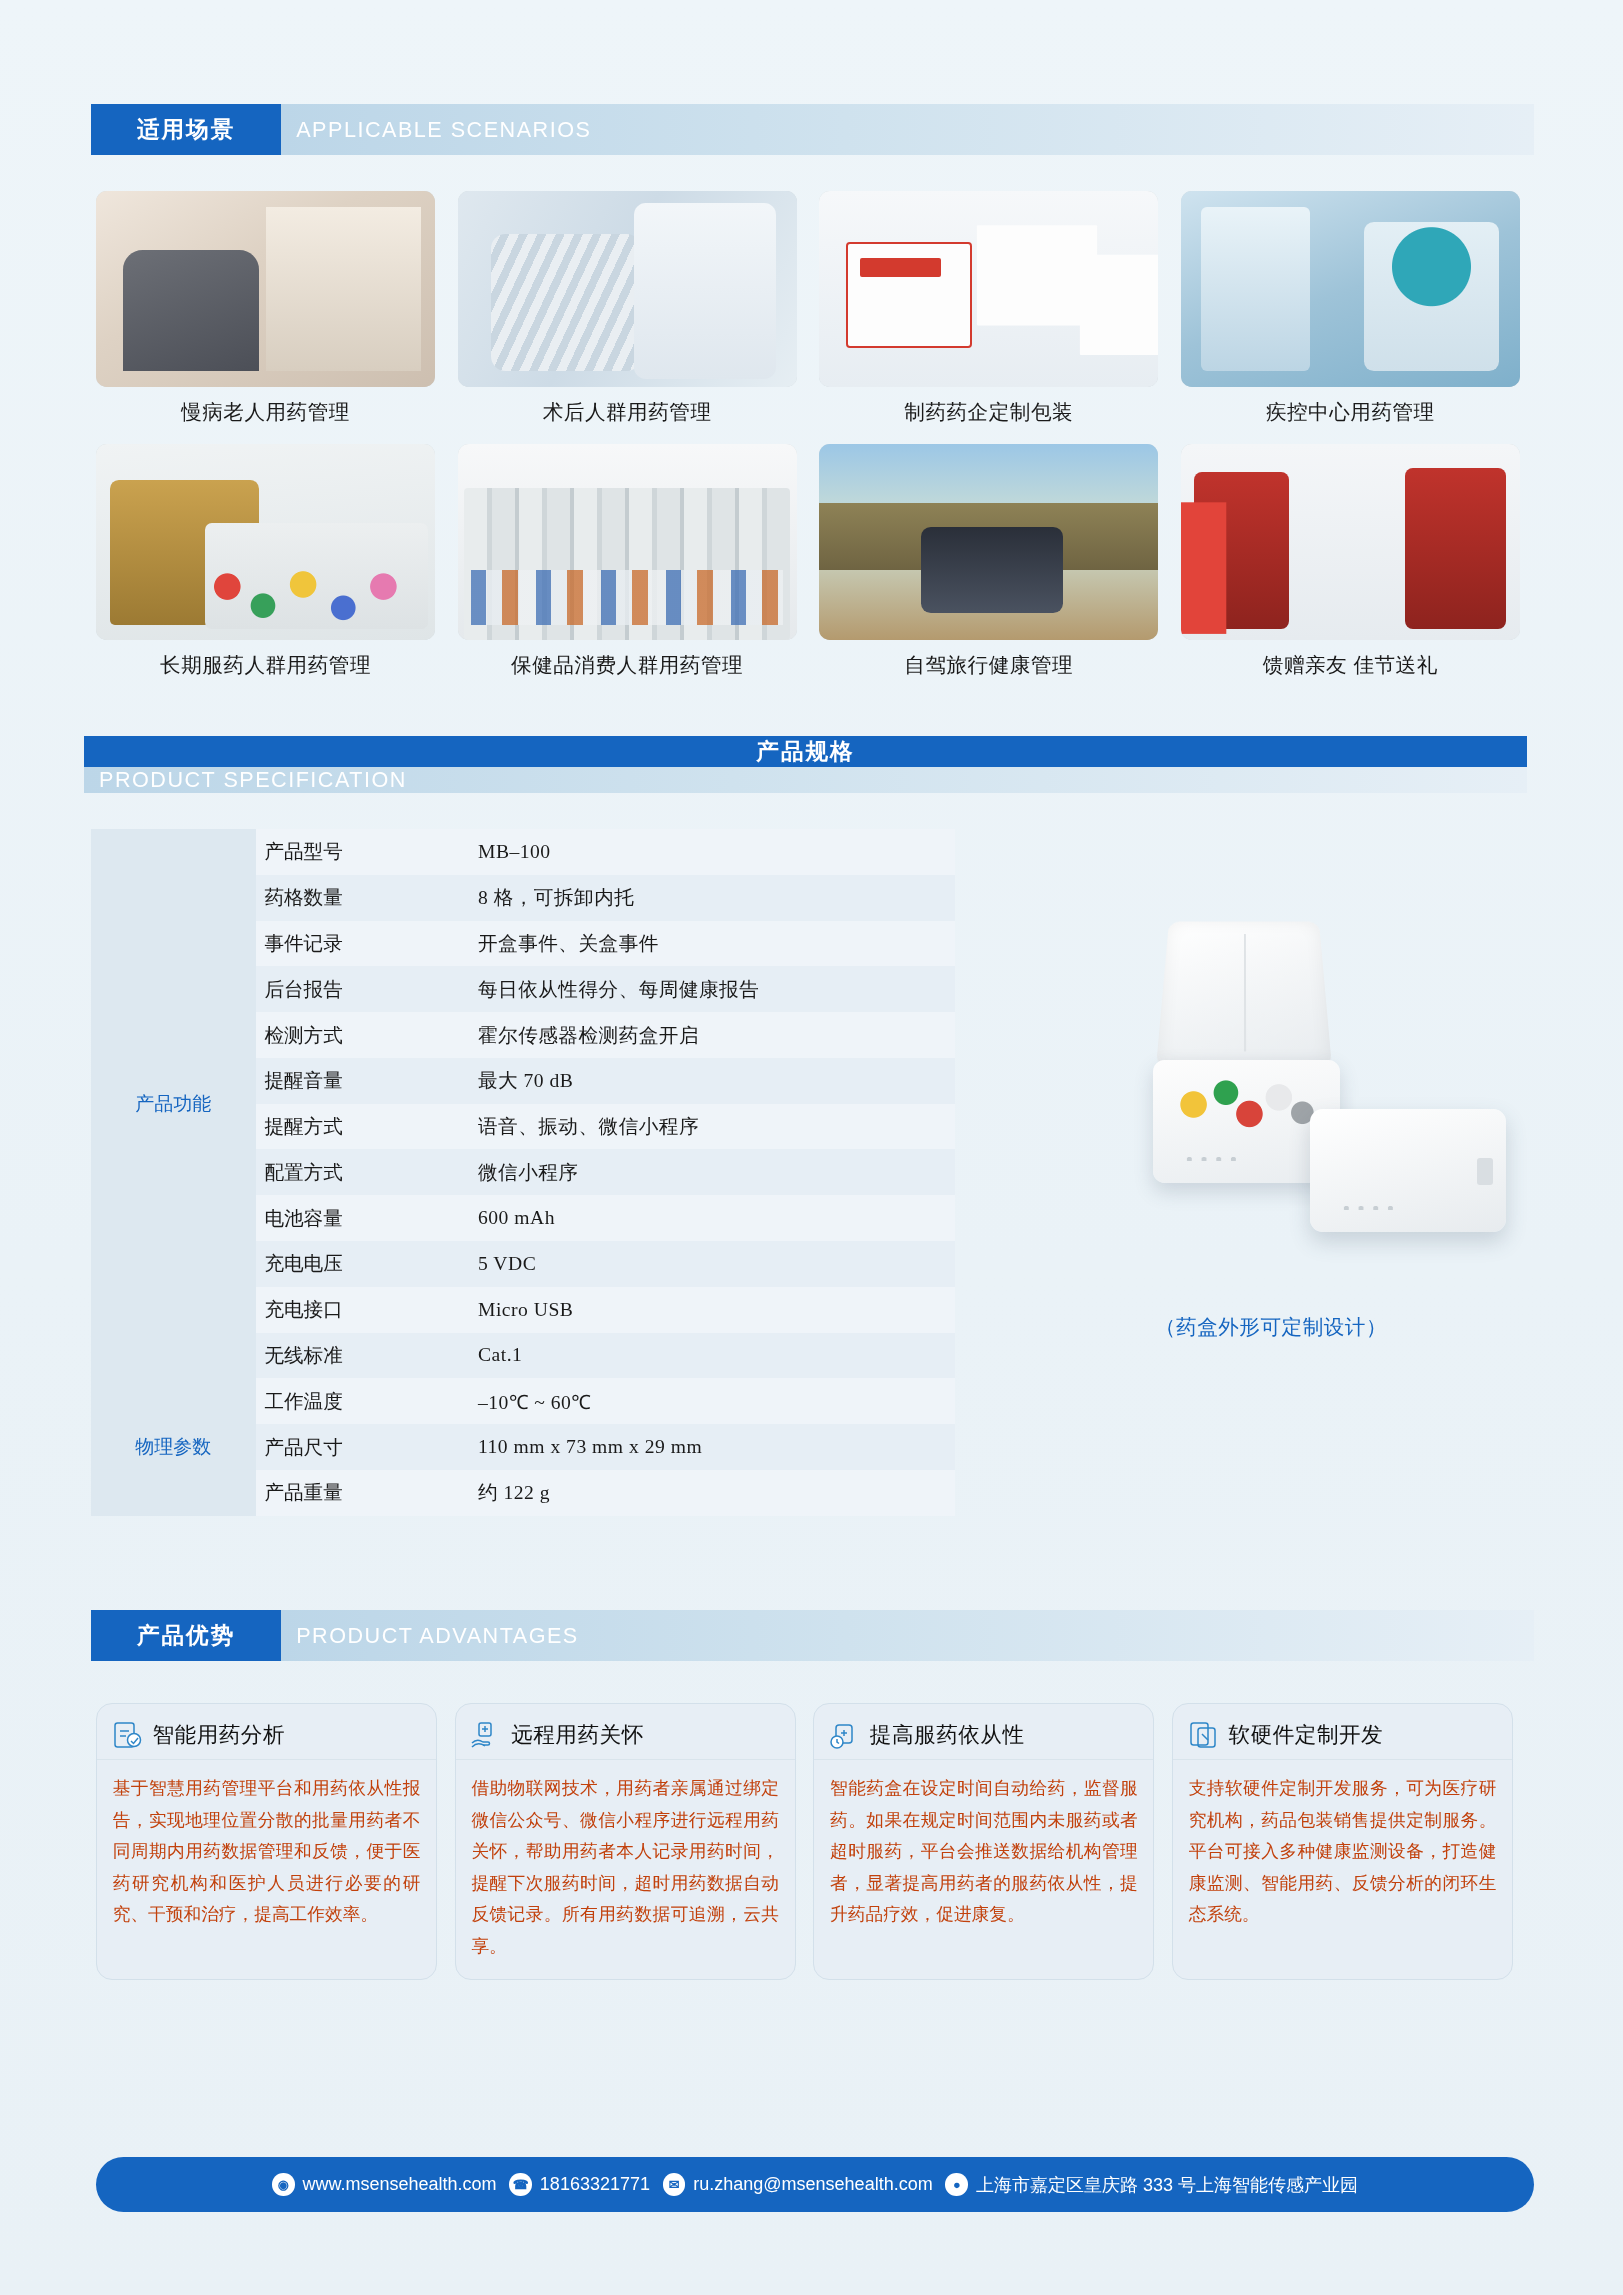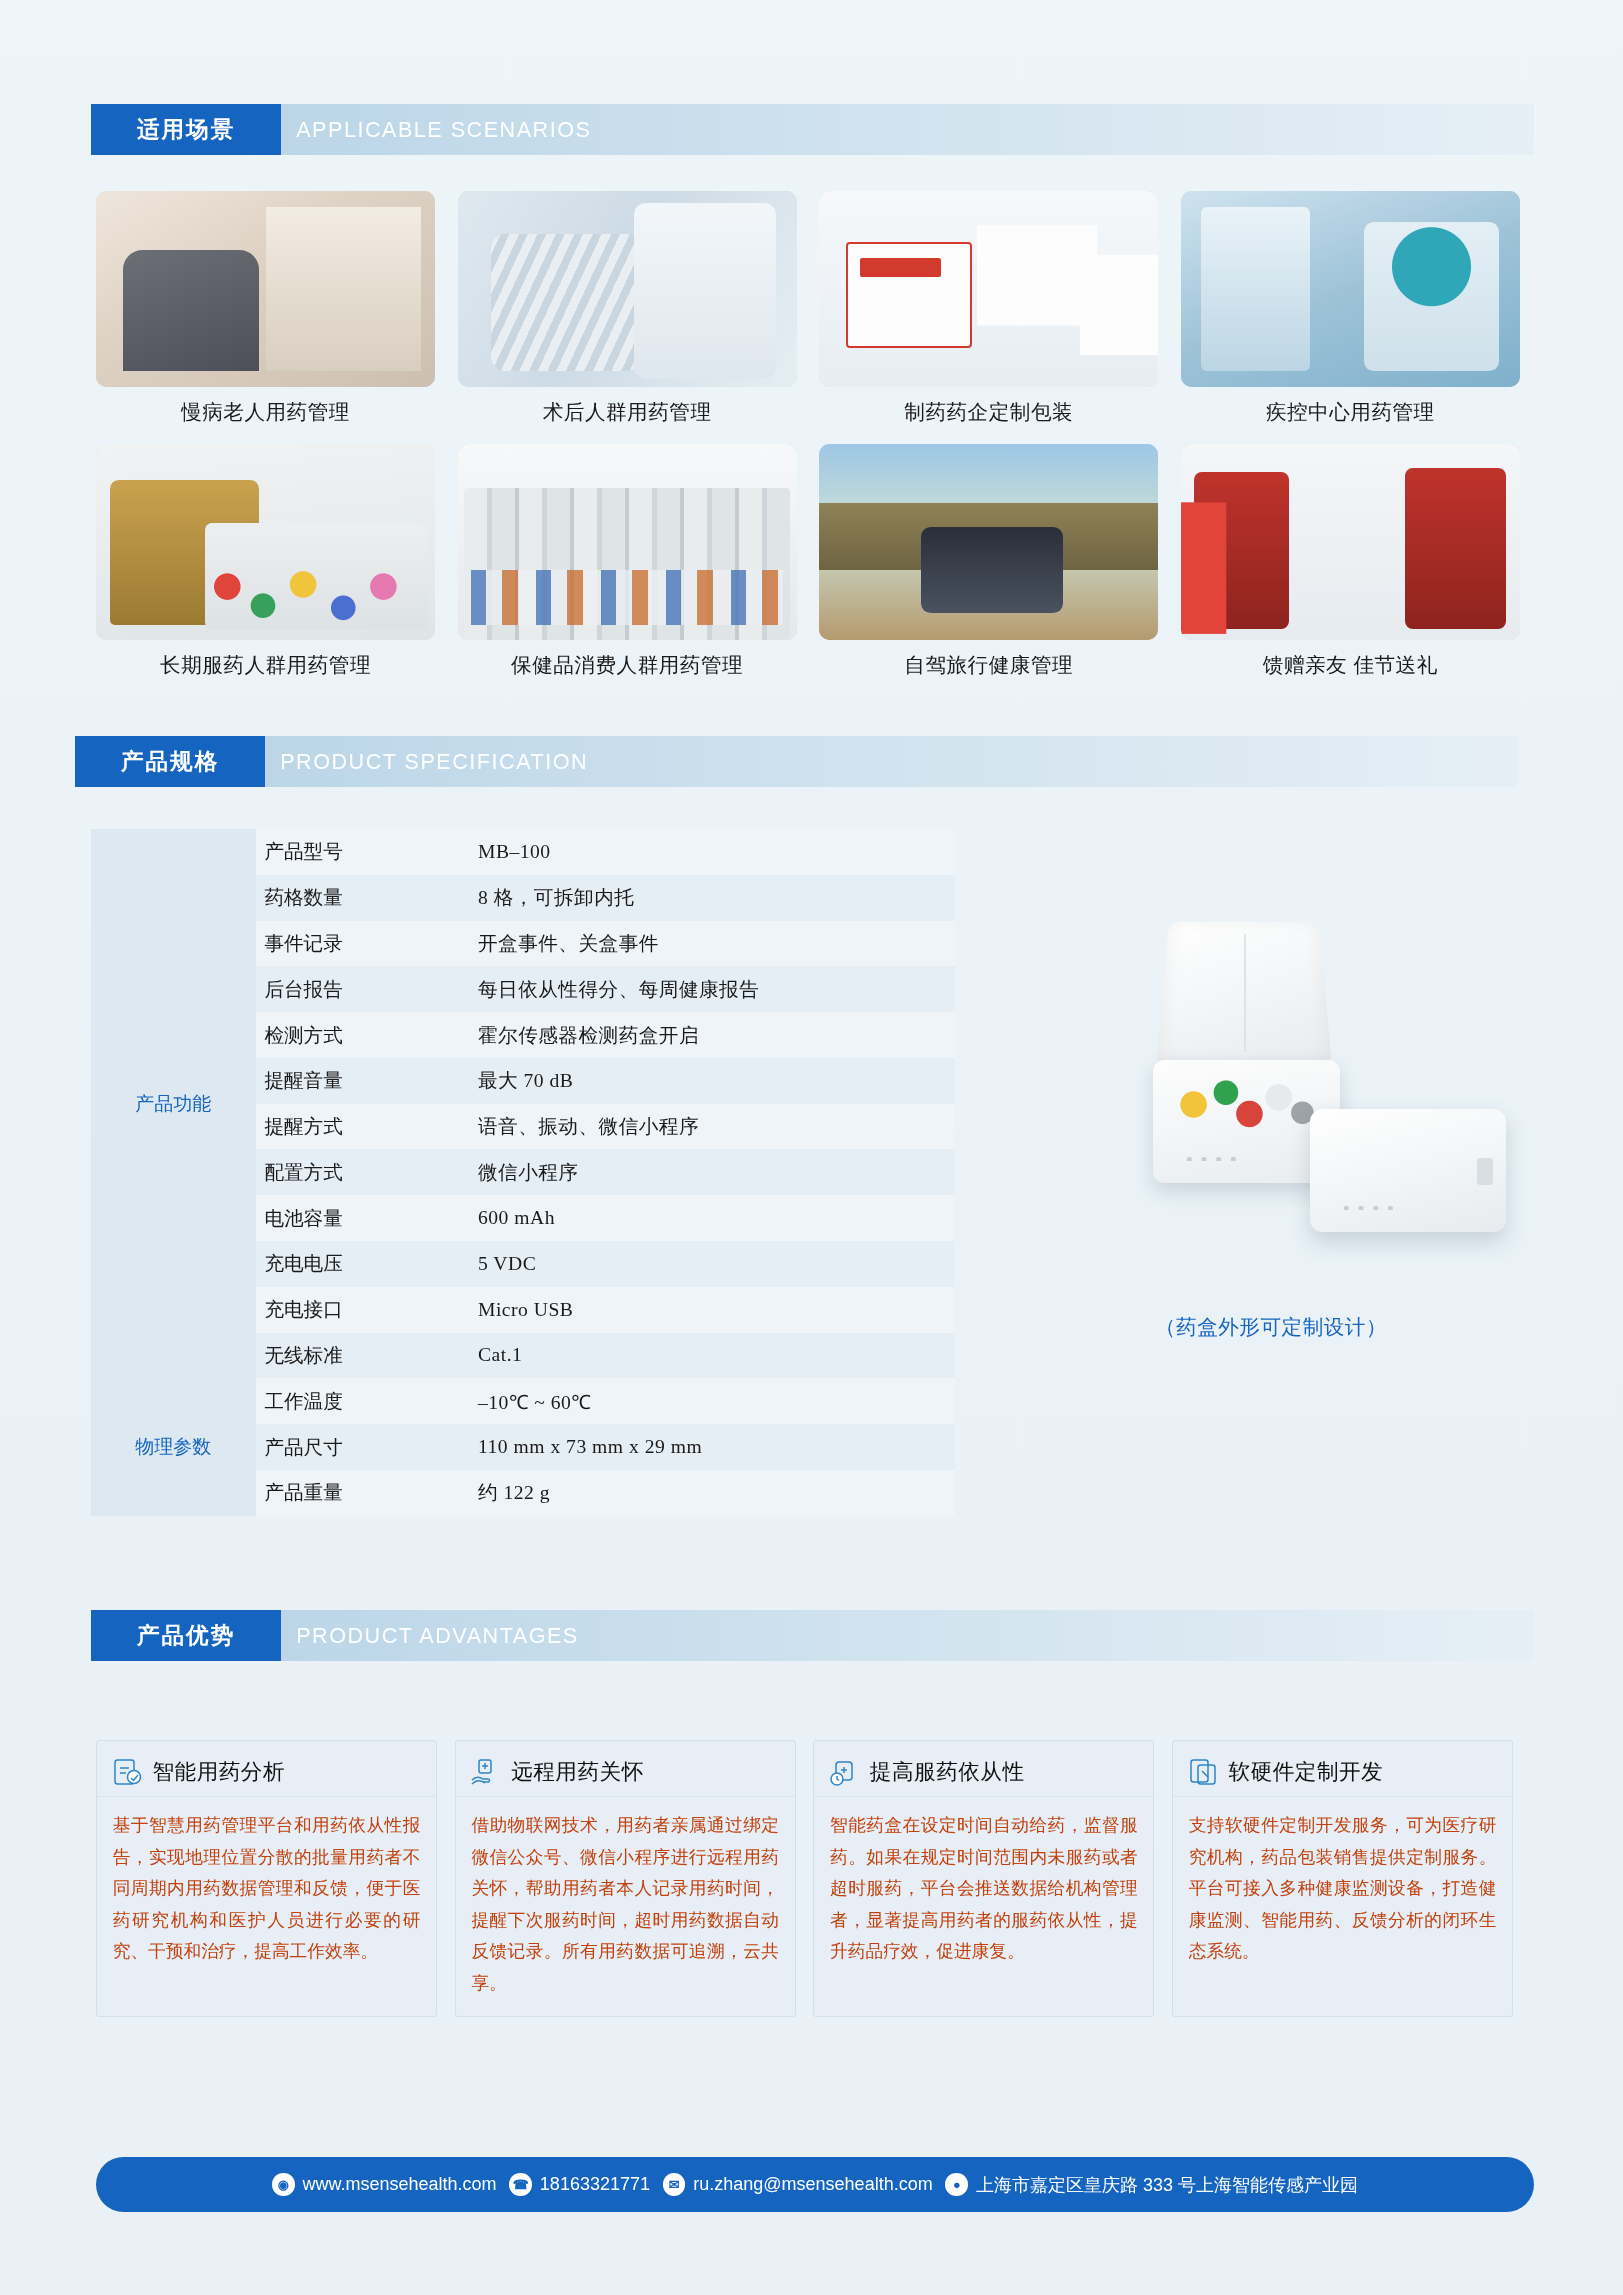--- a/index.html
+++ b/index.html
@@ -220,25 +220,24 @@
     left: 96px;
     top: 1703px;
     width: 1438px;
     display: flex;
     gap: 17.7px;
   }
   .adv-card {
     width: 339px;
     background: #e7eef5;
     border: 1px solid #d3e0ea;
-    border-radius: 3px;
+    border-radius: 16px;
     padding: 0 0 16.7px 0;
     display: flex;
     flex-direction: column;
-    margin-top: 37px;
   }
   .adv-head {
     display: flex;
     align-items: center;
     gap: 9.8px;
     padding: 14.7px 13.7px 8.8px 13.7px;
     border-bottom: 1px solid #d9e4ec;
   }
   .adv-icon {
     width: 32px; height: 32px; flex: 0 0 32px;
@@ -336,21 +335,21 @@
       <div class="cap">自驾旅行健康管理</div>
     </div>
     <div class="scenario">
       <div class="thumb">
           <div class="ph ph-8"></div>
         </div>
       <div class="cap">馈赠亲友  佳节送礼</div>
     </div>
   </div>
 
-  <div class="section-header" style="left:75px; top:736px; width:1443px;">
+  <div class="section-header" style="left:84px; top:736px; width:1443px;flex-direction:column;">
     <div class="cn">产品规格</div>
     <div class="en">PRODUCT SPECIFICATION</div>
   </div>
 
   <div class="spec-wrap">
     <table class="spec">
       <tbody>
           <tr class="even">
         <td class="cat" rowspan="12">产品功能</td>
         <td class="key">产品型号</td>

